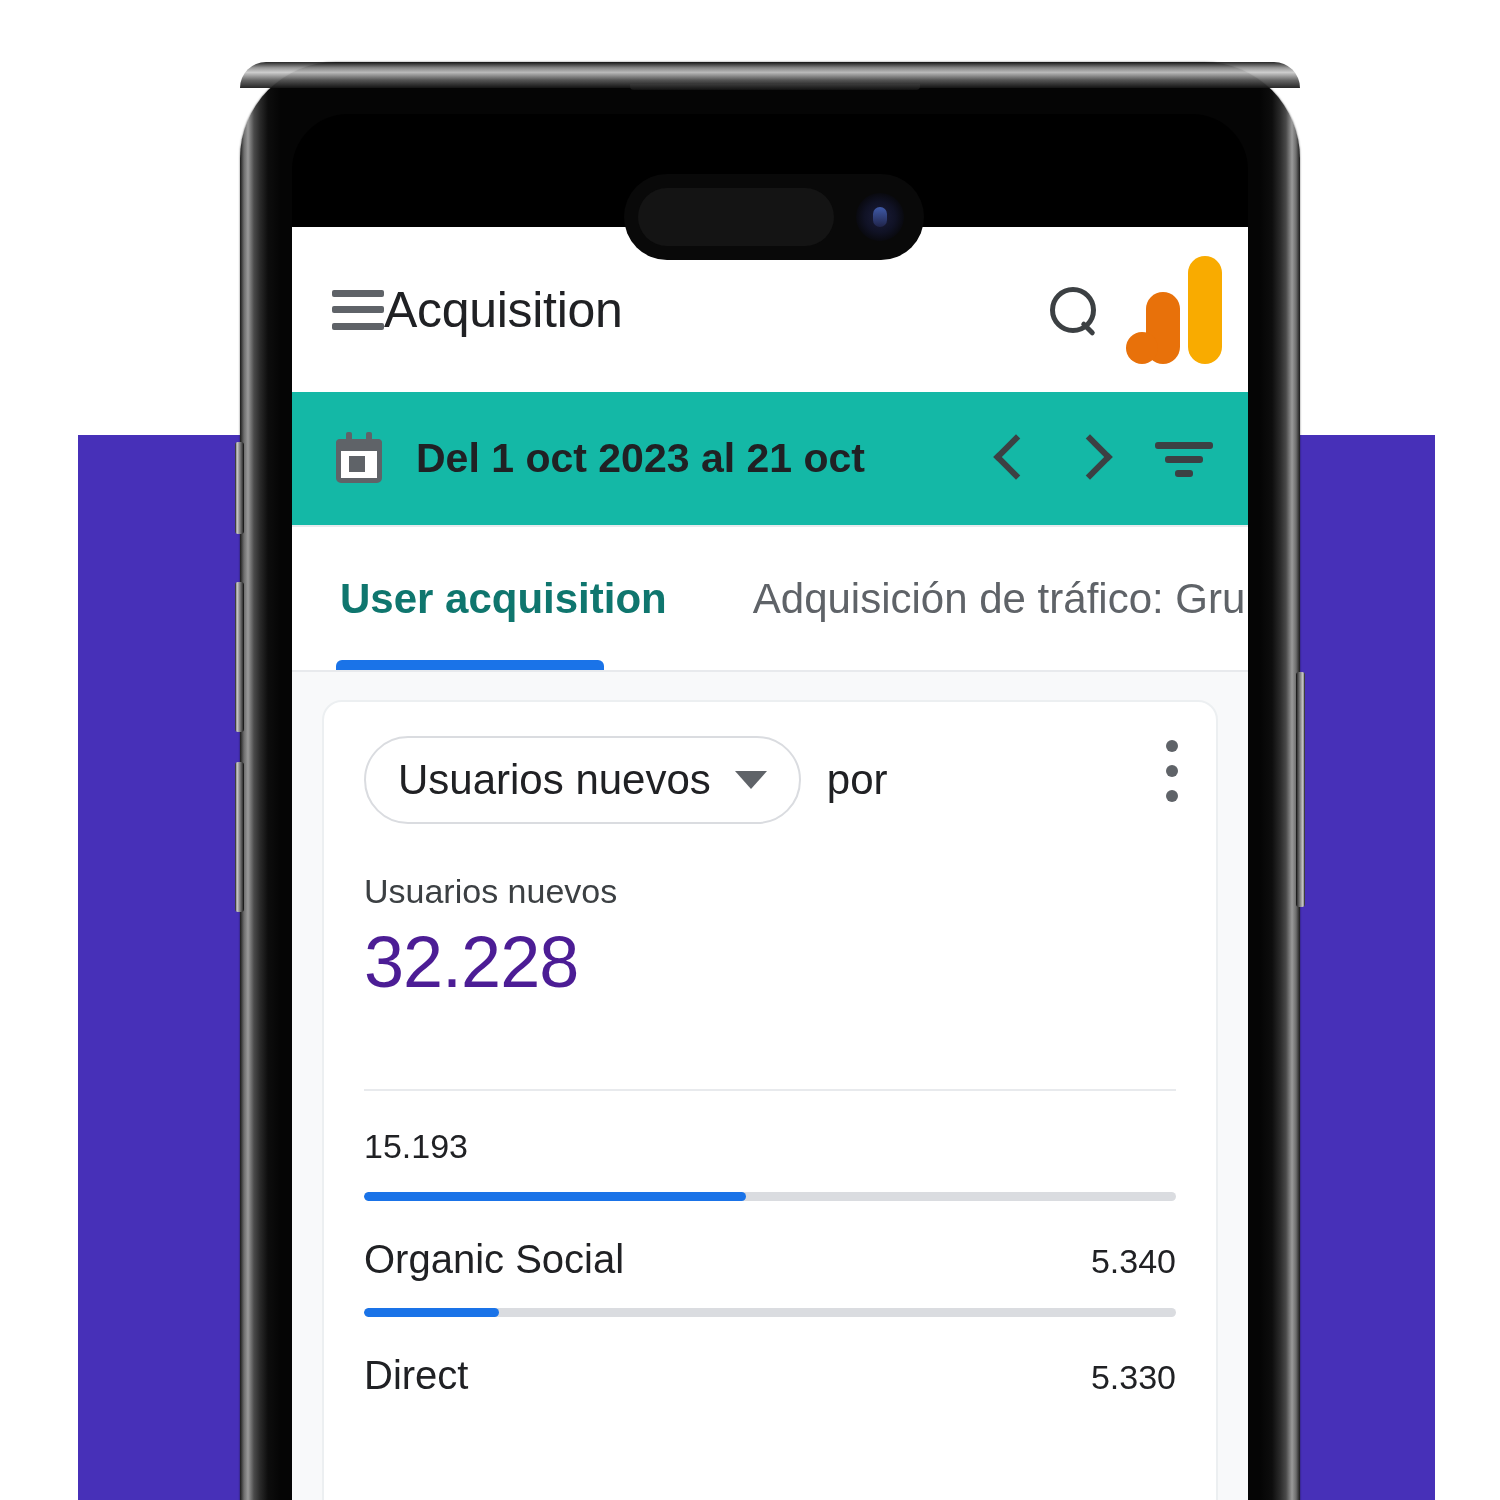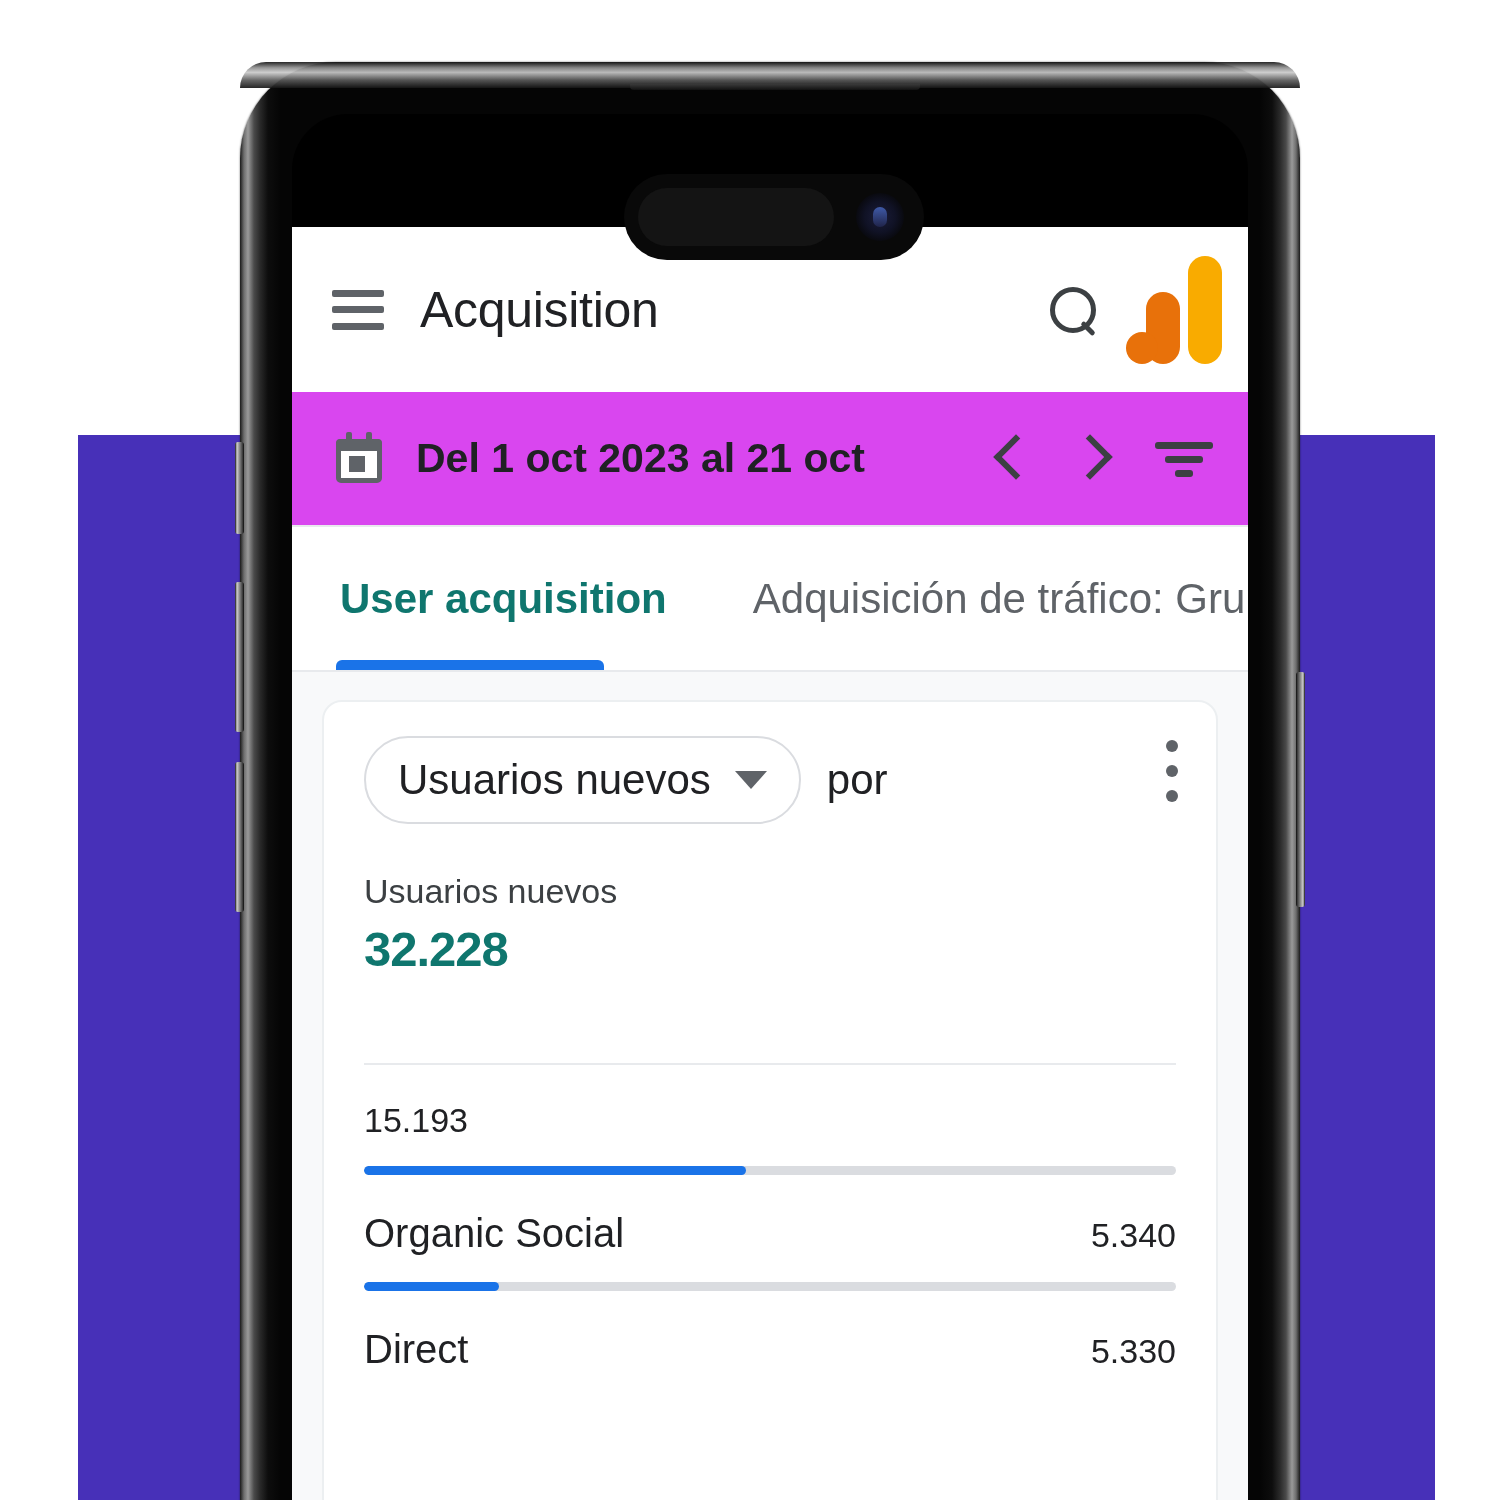--- a/index.html
+++ b/index.html
@@ -122,21 +122,20 @@
   .appbar {
     position: relative;
     height: 165px;
     background: #fff;
     display: flex; align-items: center;
     padding: 0 0 0 40px;
   }
   .hamburger { width: 52px; height: 40px; display:flex; flex-direction:column; justify-content:space-between; cursor:pointer; }
   .hamburger span { display:block; height: 7px; background:#5f6368; border-radius: 2px; }
   .app-title {
-    margin-left: 36px;
     font-size: 50px; color: #202124; letter-spacing: -0.3px;
     white-space: nowrap;
   }
   .appbar-right { margin-left:auto; display:flex; align-items:center; gap: 26px; padding-right: 26px; }
   .search-icon { width: 56px; height: 56px; position: relative; cursor:pointer; }
   .search-icon::before {
     content:""; position:absolute; left:6px; top:5px;
     width: 36px; height: 36px; border: 5px solid #3c4043; border-radius: 50%;
   }
   .search-icon::after {
@@ -145,21 +144,21 @@
     transform: rotate(45deg); transform-origin: left center;
   }
   .ga-logo { width: 96px; height: 108px; position: relative; }
   .ga-bar3 { position:absolute; right: 0; top: 0; width: 34px; height: 108px; border-radius: 17px; background: #f9ab00; }
   .ga-bar2 { position:absolute; right: 42px; bottom: 0; width: 34px; height: 72px; border-radius: 17px; background: #e8710a; }
   .ga-dot  { position:absolute; left: 0; bottom: 0; width: 32px; height: 32px; border-radius: 50%; background: #e8710a; }
 
   
   .datebar {
     height: 135px;
-    background: #d946ef;
+    background: #14b8a6;
     display:flex; align-items:center;
     padding: 0 34px 0 40px;
     border-bottom: 2px solid #e8eaed;
   }
   .cal-icon { width: 54px; height: 54px; position: relative; flex: none; }
   .cal-icon .cal-body {
     position:absolute; left:4px; top:7px; width:46px; height:44px;
     border: 5px solid #5f6368; border-radius: 5px; background:#fff;
   }
   .cal-icon .cal-top {
@@ -251,21 +250,21 @@
     width: 0; height: 0;
     border-left: 16px solid transparent;
     border-right: 16px solid transparent;
     border-top: 18px solid #5f6368;
     flex: none;
   }
   .by-label { font-size: 42px; color: #202124; }
   .pill-row2 { margin-top: 22px; }
 
   .metric-label { margin-top: 48px; font-size: 34px; color: #3c4043; }
-  .metric-value { margin-top: 10px; font-size: 49px; color: #0f766e; letter-spacing: -1px; font-weight: bold; }
+  .metric-value { margin-top: 10px; font-size: 72px; color: #4c1d95; letter-spacing: -1px; }
 
   .divider { margin-top: 86px; height: 2px; background:#e8eaed; }
 
   .row { padding-top: 36px; }
   .row-head { display:flex; align-items:baseline; justify-content: space-between; }
   .row-name { font-size: 40px; color: #202124; }
   .row-value { font-size: 34px; color: #202124; }
   .track {
     margin-top: 26px; height: 9px; width: 100%;
     background: #dadce0; border-radius: 5px; overflow:hidden;

